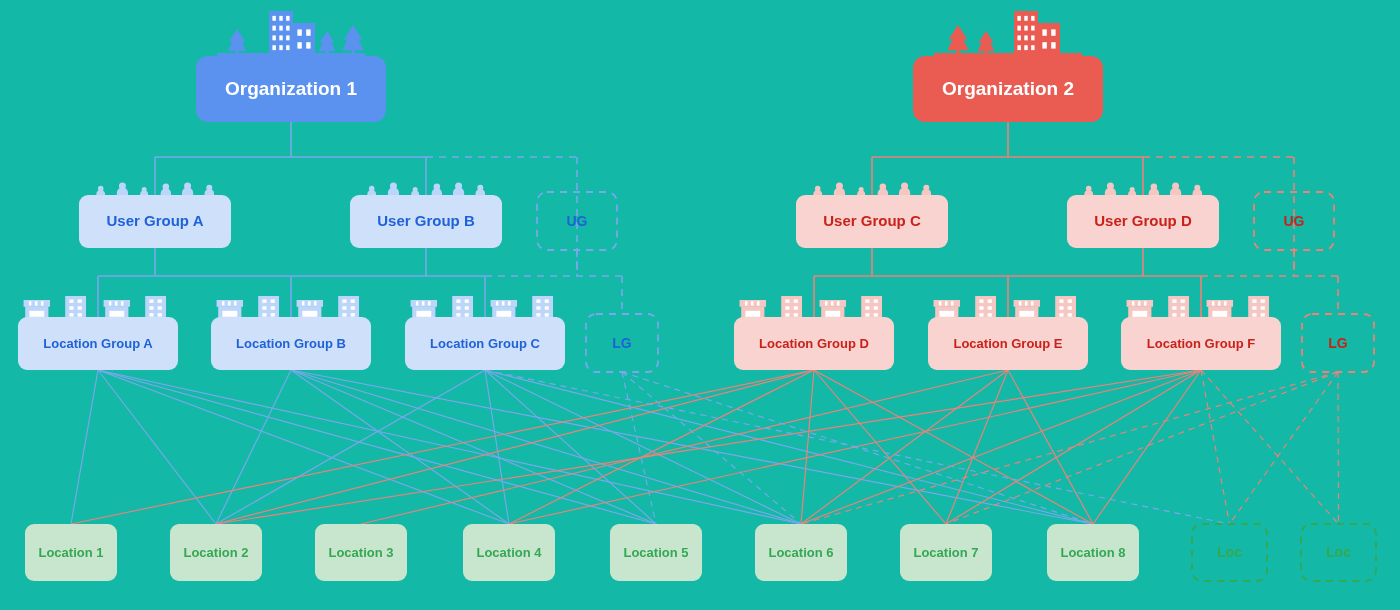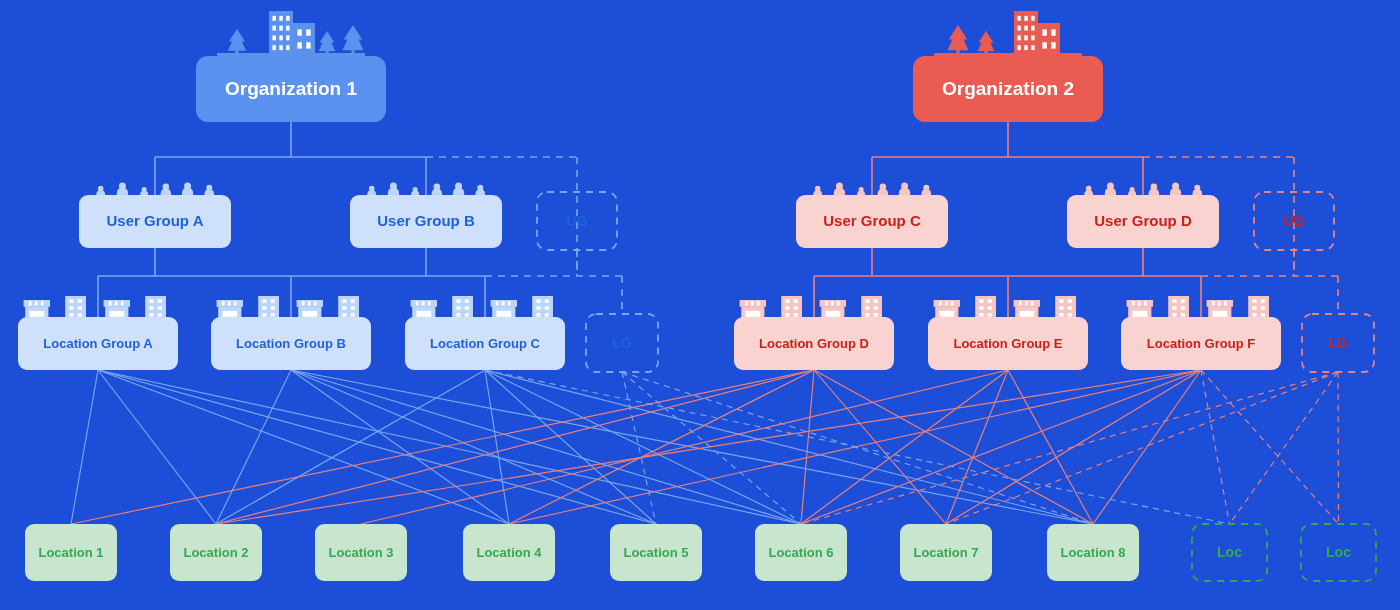--- a/index.html
+++ b/index.html
@@ -1,18 +1,18 @@
 <!DOCTYPE html>
 <html><head>
 <meta charset="utf-8">
 <style>
   html,body{margin:0;padding:0;background:#ffffff;}
   body{width:1400px;height:610px;overflow:hidden;
        font-family:"Liberation Sans","DejaVu Sans",sans-serif;}
-  #stage{position:relative;width:1400px;height:610px;background:#1d4ed8;}
+  #stage{position:relative;width:1400px;height:610px;background:#14b8a6;}
   svg#canvas{position:absolute;left:0;top:0;width:1400px;height:610px;}
   .node-label{font-weight:700;text-anchor:middle;dominant-baseline:middle;}
 </style>
 </head>
 <body>
 
 <div id="stage">
   <svg id="canvas" viewBox="0 0 1400 610">
     <g id="layer-mesh">
         <line x1="98" y1="370" x2="71" y2="524" stroke="#7aa7ee" stroke-width="1.15"></line>

